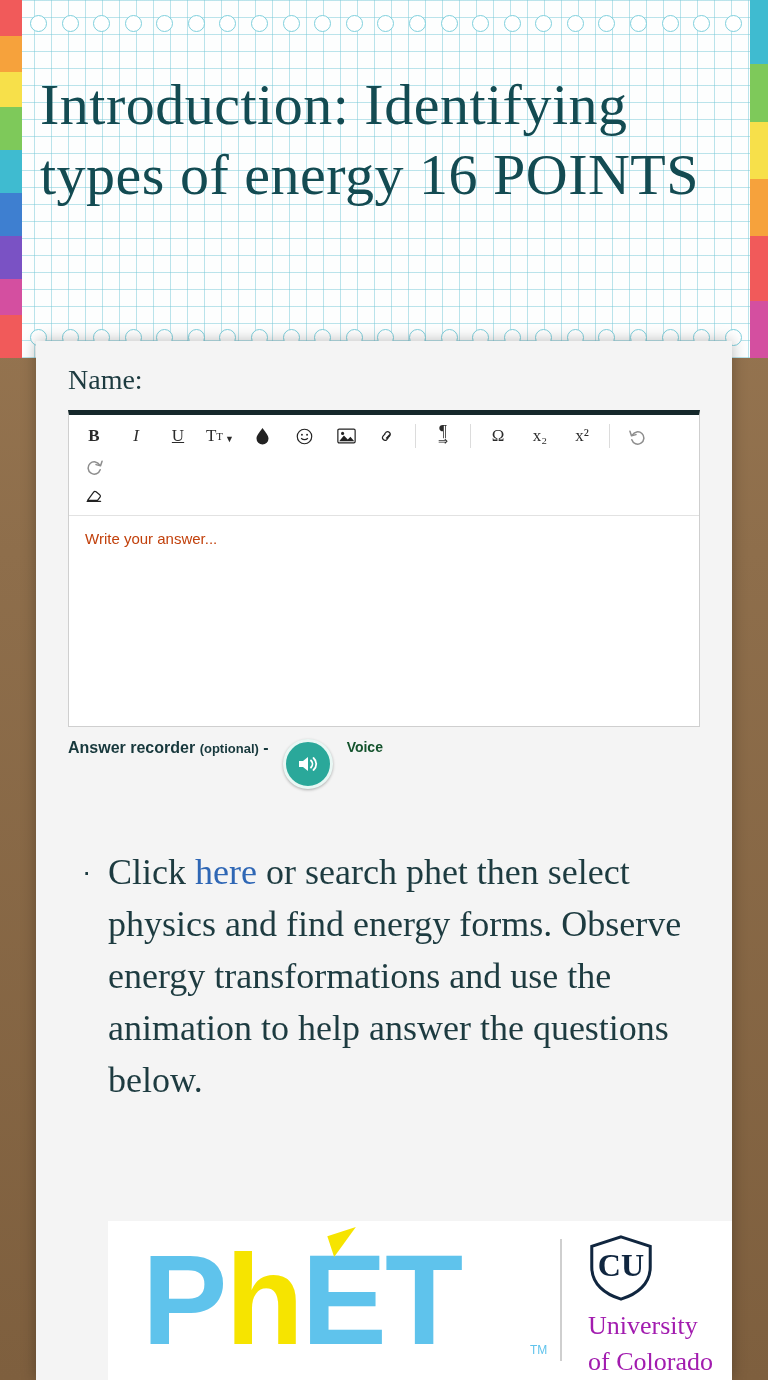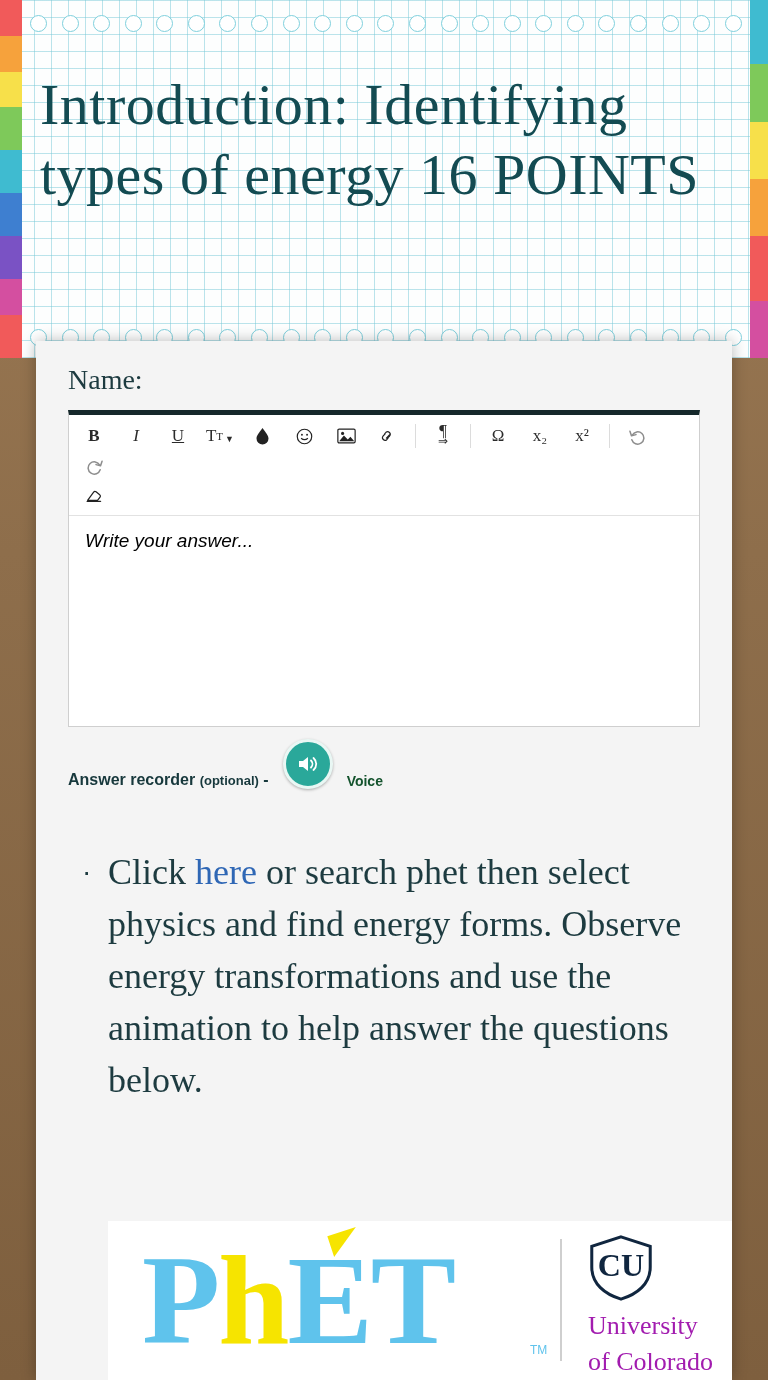--- a/index.html
+++ b/index.html
@@ -178,32 +178,31 @@
     position: relative;
     top: 3px;
   }
   .tb-btn.undo, .tb-btn.redo { color: #8d8d8d; }
   .editor-area {
     height: 210px;
     padding: 14px 16px;
     box-sizing: border-box;
   }
   .editor-placeholder {
-    color: #000000;
-    font-size: 19px;
-    font-style: italic;
+    color: #c2410c;
+    font-size: 15px;
   }
 
   
   .recorder {
     position: absolute;
     left: 32px;
     top: 398px;
     display: flex;
-    align-items: flex-end;
+    align-items: flex-start;
   }
   .recorder-label {
     font-size: 16px;
     font-weight: bold;
     color: #17383c;
   }
   .recorder-label .opt {
     font-size: 13px;
   }
   .speaker {
@@ -262,21 +261,21 @@
     overflow: hidden;
   }
   .phet-logo {
     position: absolute;
     left: 34px;
     top: 4px;
     width: 400px;
     height: 150px;
   }
   .phet-word {
-    font-family: Liberation Serif, serif;
+    font-family: Liberation Sans, sans-serif;
     font-weight: bold;
     font-size: 128px;
     letter-spacing: -2px;
     line-height: 150px;
     color: #5fc3ec;
     position: relative;
   }
   .phet-h {
     color: #f6e400;
   }

